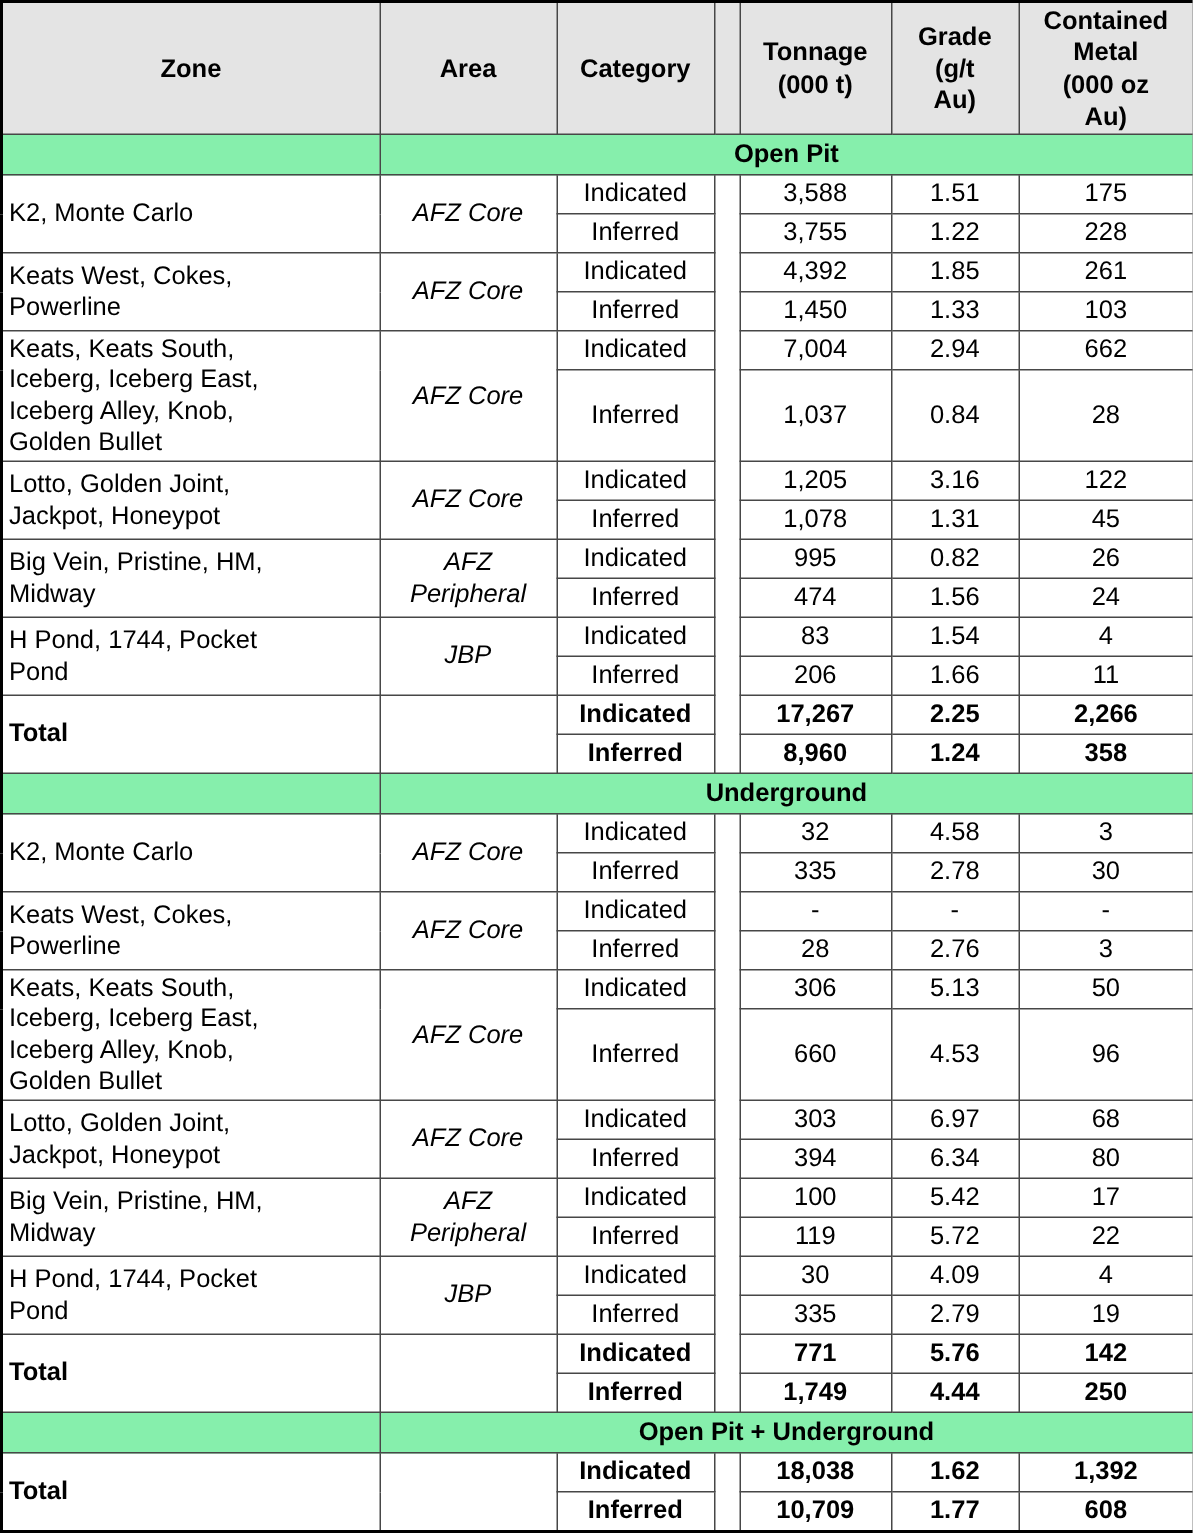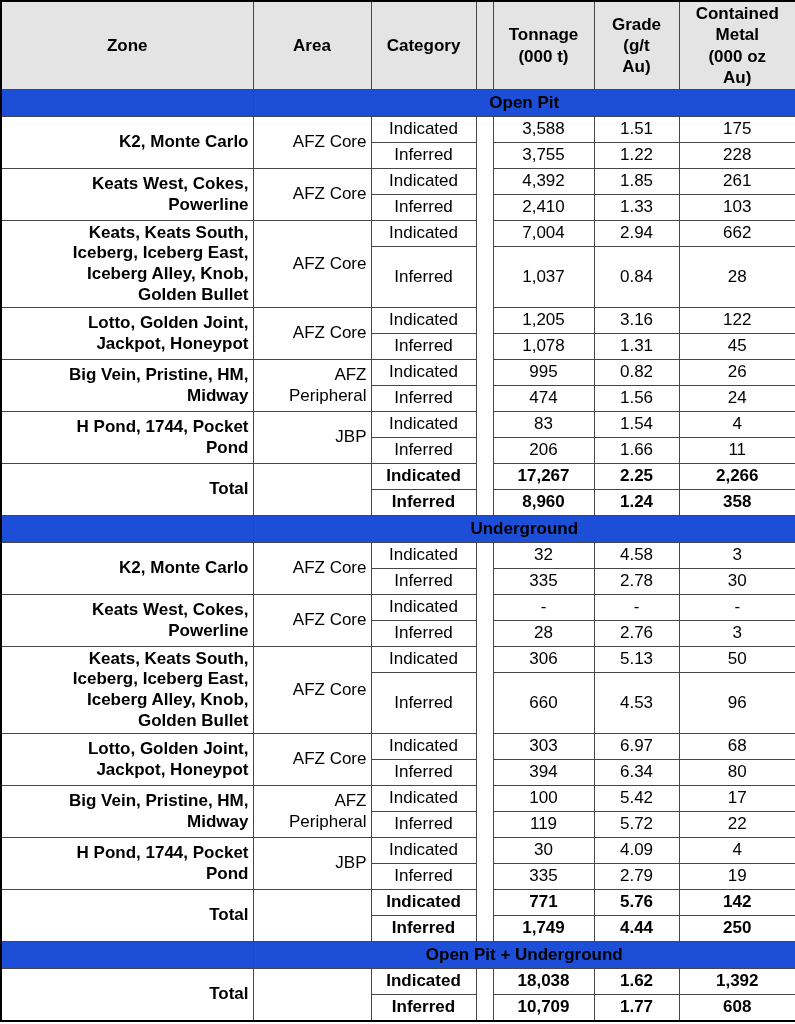--- a/index.html
+++ b/index.html
@@ -27,36 +27,36 @@
   table.resource th {
     background: #e4e4e4;
     font-weight: bold;
     text-align: center;
     white-space: pre-line;
     line-height: 1.25;
   }
   
   tr.sec { height: 27px; }
   tr.sec td {
-    background: #1d4ed8;
+    background: #86efac;
     font-weight: bold;
     text-align: center;
   }
   
   tr.r { height: 26px; }
   tr.tall { height: 61px; }
   td.zone {
-    text-align: right;
+    text-align: left;
     padding-left: 8px;
     white-space: pre-line;
-    font-weight: bold;
   }
   td.area {
-    text-align: right;
+    text-align: center;
     white-space: pre-line;
+    font-style: italic;
   }
   td.cat {
     text-align: center;
     padding-left: 9px;
   }
   td.num { text-align: center; }
   td.spacer { padding: 0; background: #ffffff; }
   .bold { font-weight: bold; }
 </style>
 </head>
@@ -116,21 +116,21 @@
       <td class="zone" rowspan="2">Keats West, Cokes,
 Powerline</td>
       <td class="area" rowspan="2">AFZ Core</td>
       <td class="cat">Indicated</td>
       <td class="num">4,392</td>
       <td class="num">1.85</td>
       <td class="num">261</td>
     </tr>
     <tr class="r">
       <td class="cat">Inferred</td>
-      <td class="num">2,410</td>
+      <td class="num">1,450</td>
       <td class="num">1.33</td>
       <td class="num">103</td>
     </tr>
 
     <tr class="r">
       <td class="zone" rowspan="2">Keats, Keats South,
 Iceberg, Iceberg East,
 Iceberg Alley, Knob,
 Golden Bullet</td>
       <td class="area" rowspan="2">AFZ Core</td>

